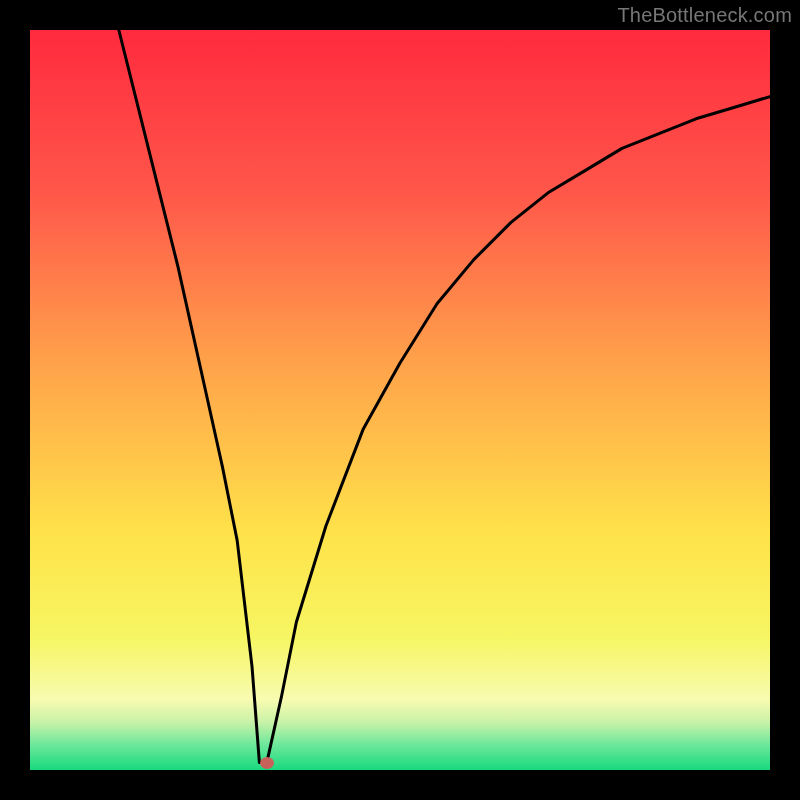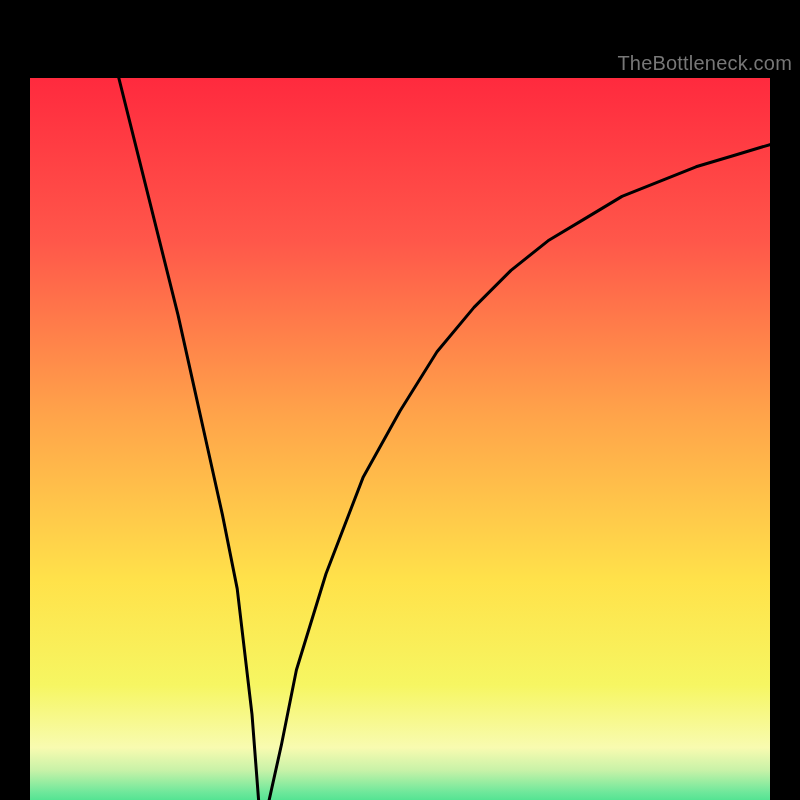--- a/index.html
+++ b/index.html
@@ -8,21 +8,20 @@
     width: 800px;
     height: 800px;
     background: #000;
     font-family: Arial, Helvetica, sans-serif;
   }
   .frame {
     position: relative;
     width: 800px;
     height: 636px;
     background: #000;
-    margin-top: 48px;
   }
   .plot {
     position: absolute;
     left: 30px;
     top: 30px;
     width: 740px;
     height: 740px;
     overflow: hidden;
   }
   .grad {

